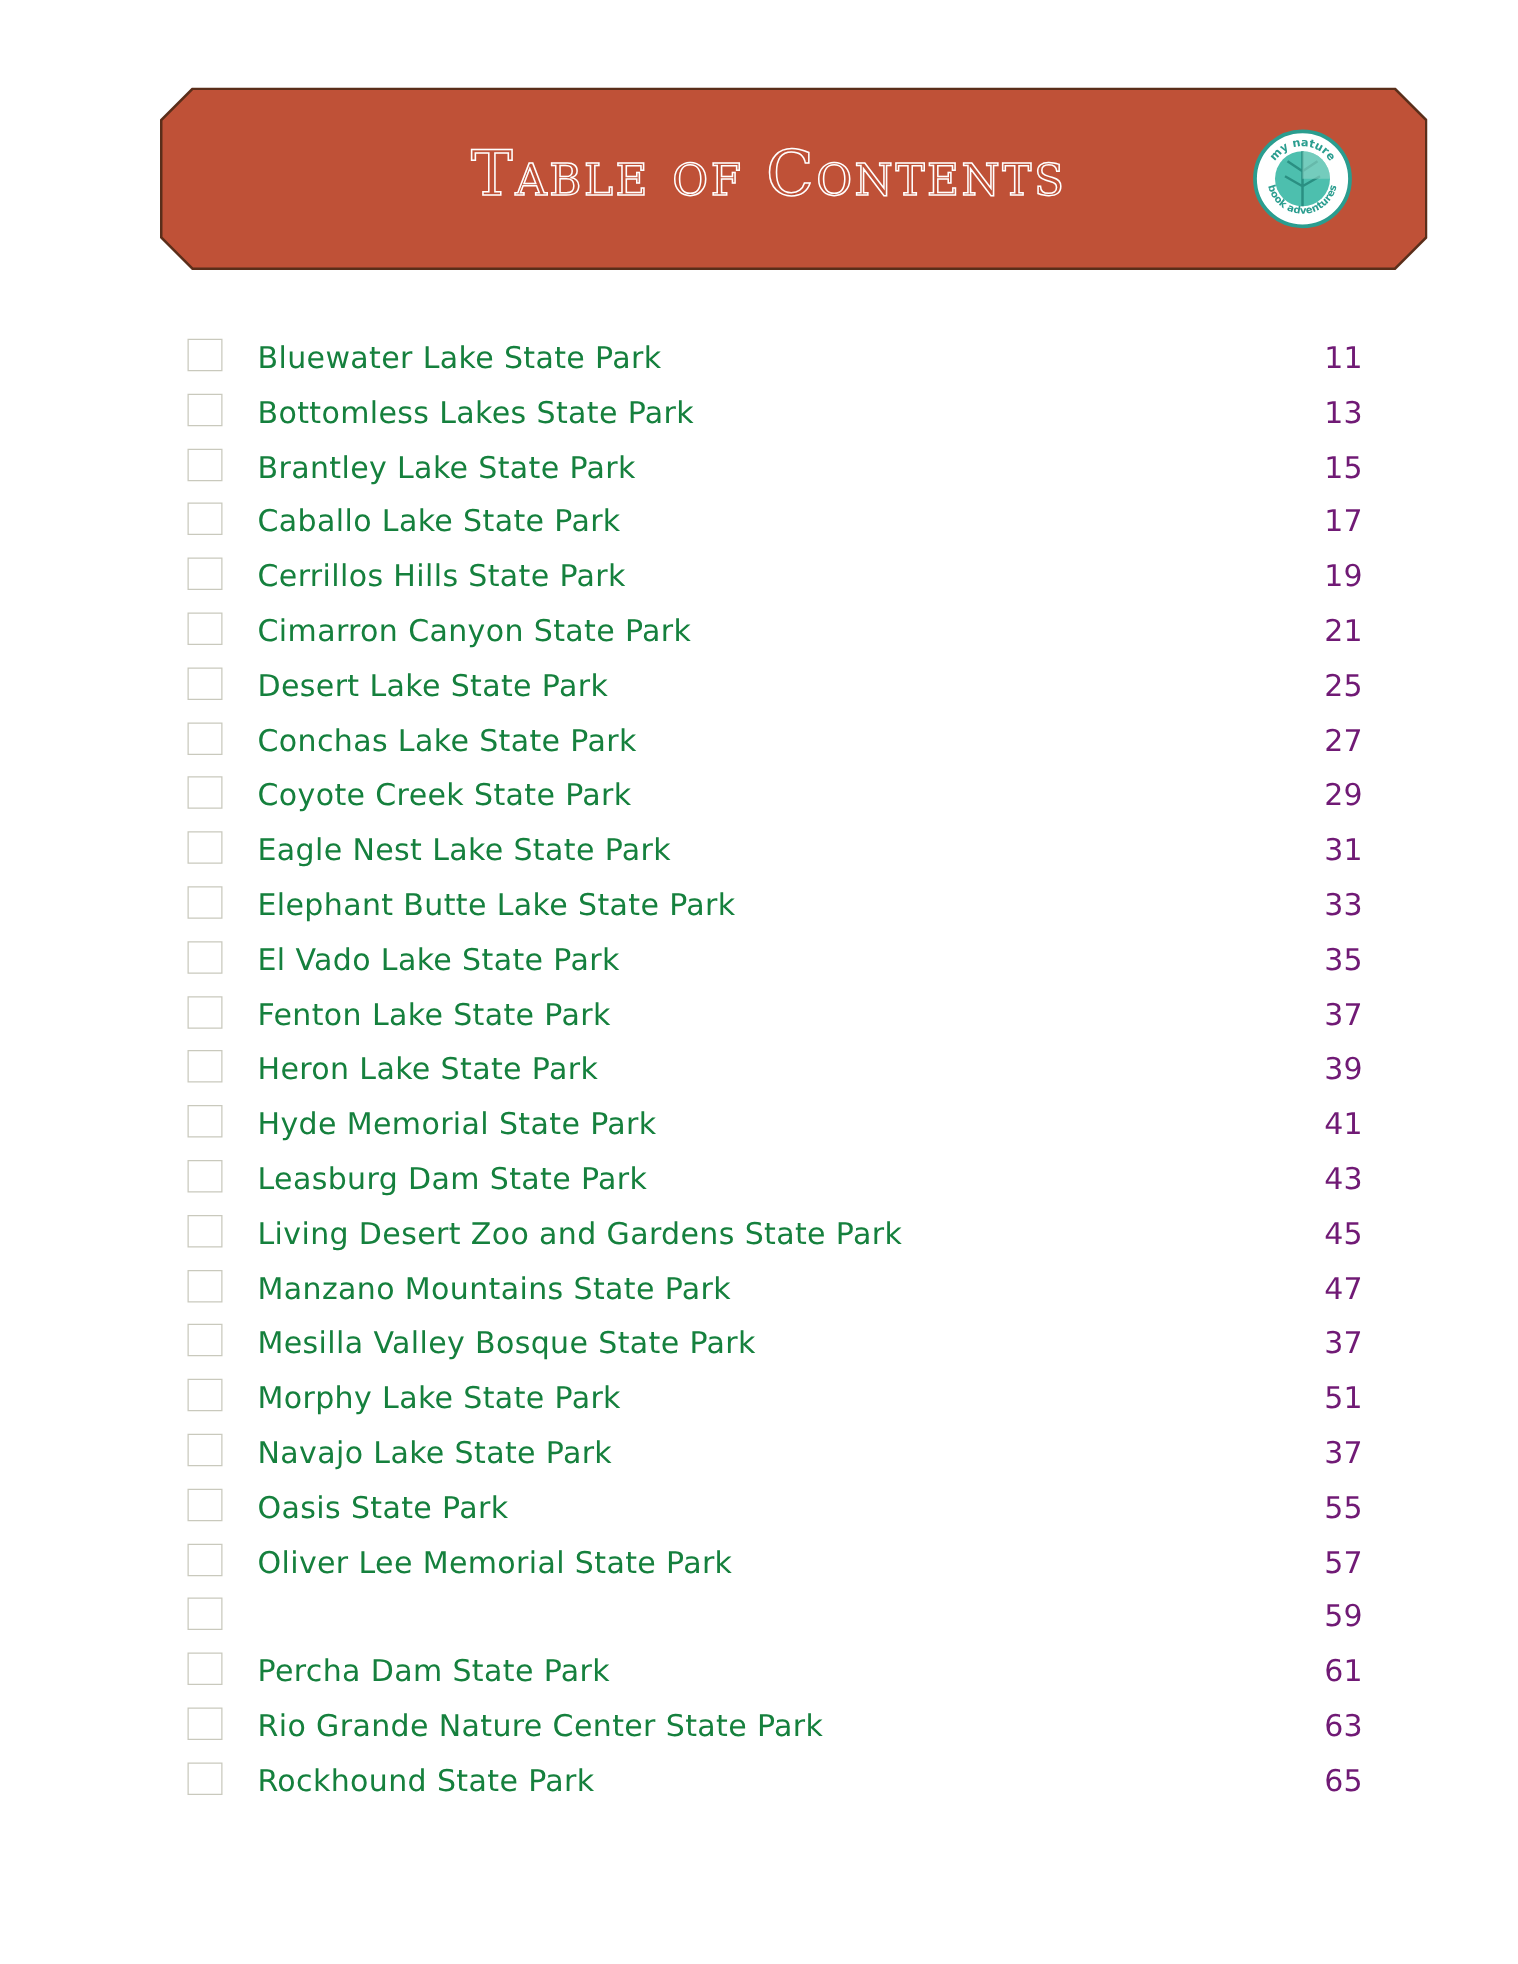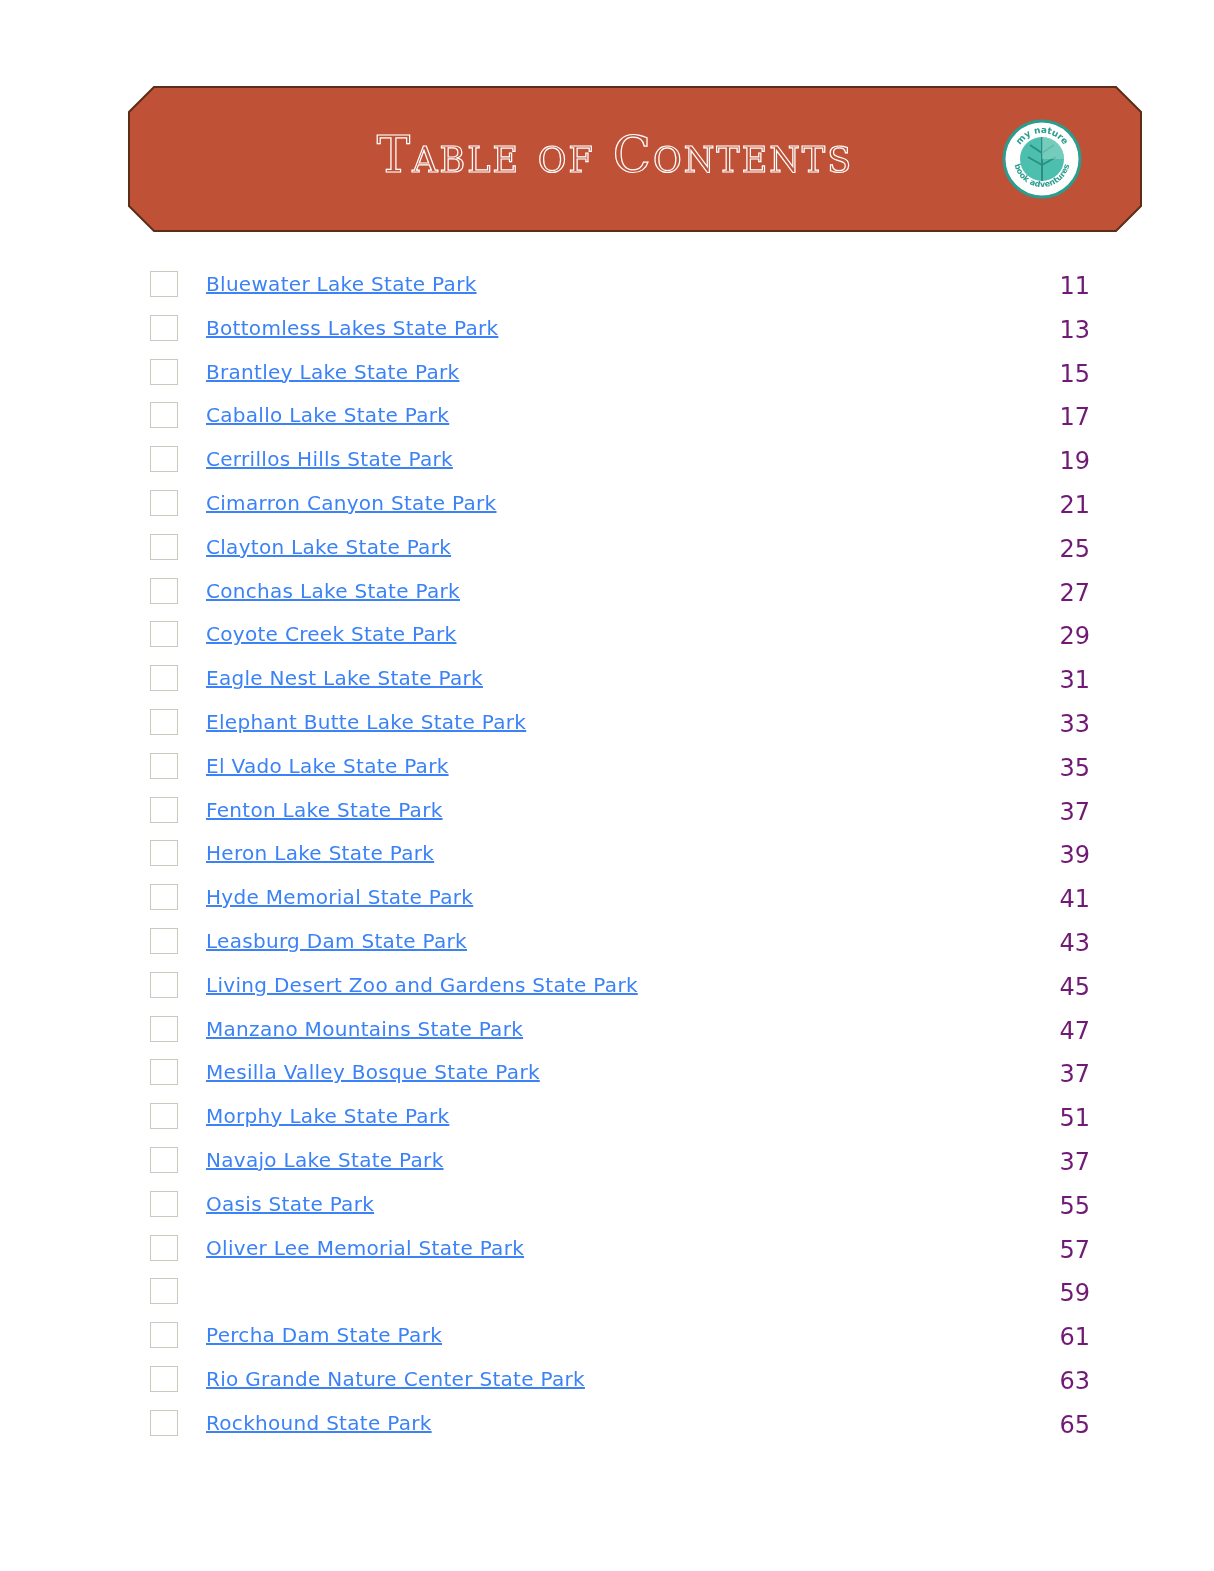--- a/index.html
+++ b/index.html
@@ -1,30 +1,30 @@
 <!DOCTYPE html>
 <html><head>
 <meta charset="utf-8">
 <style>
   html, body { margin:0; padding:0; background:#ffffff; }
   body { width:1214px; height:1571px; position:relative; overflow:hidden;
          font-family:"DejaVu Sans", sans-serif; color:#1e1e1e; }
-  .banner { position:absolute; left:128px; top:70px; width:1014px; height:146px;margin-top:16px; }
+  .banner { position:absolute; left:128px; top:70px; width:1014px; height:146px; }
   .banner svg.bg { position:absolute; left:0; top:0; }
   .title { position:absolute; left:0; width:1014px; top:40px; text-align:center;
            font-family:"DejaVu Serif", serif; font-size:50px; letter-spacing:2px;
            color:#bf5137; -webkit-text-stroke:1.2px #ffffff; font-variant:small-caps; }
   .title .inner { padding-right:40px; }
   .logo { position:absolute; left:874px; top:33px; width:80px; height:80px; }
   .toc { position:absolute; left:150px; top:266px; width:940px; }
   .row { position:relative; height:43.8px; }
   .cb { position:absolute; left:0; top:5px; width:28px; height:26px;
         border:1.5px solid #c9c9bd; box-sizing:border-box; background:#fff; }
-  .name { position:absolute; left:56px; top:6px; font-size:20px; color:#3b82f6;
-          letter-spacing:0.3px; white-space:nowrap;text-decoration:underline; }
+  .name { position:absolute; left:56px; top:6px; font-size:24px; color:#15803d;
+          letter-spacing:0.3px; white-space:nowrap; }
   .page { position:absolute; right:0; top:6px; font-size:24px; color:#701a75; }
 </style>
 </head>
 <body>
 
 <div class="banner">
   <svg class="bg" width="1014" height="146" viewBox="0 0 1014 146">
     <polygon points="26,1 988,1 1013,26 1013,120 988,145 26,145 1,120 1,26" fill="#bf5137" stroke="#5a2e1a" stroke-width="2"></polygon>
   </svg>
   <div class="title"><span class="inner">Table of Contents</span></div>
@@ -72,21 +72,21 @@
       <span class="name">Cerrillos Hills State Park</span>
       <span class="page">19</span>
     </div>
     <div class="row">
       <div class="cb"></div>
       <span class="name">Cimarron Canyon State Park</span>
       <span class="page">21</span>
     </div>
     <div class="row">
       <div class="cb"></div>
-      <span class="name">Clayton Lake State Park</span>
+      <span class="name">Desert Lake State Park</span>
       <span class="page">25</span>
     </div>
     <div class="row">
       <div class="cb"></div>
       <span class="name">Conchas Lake State Park</span>
       <span class="page">27</span>
     </div>
     <div class="row">
       <div class="cb"></div>
       <span class="name">Coyote Creek State Park</span>

